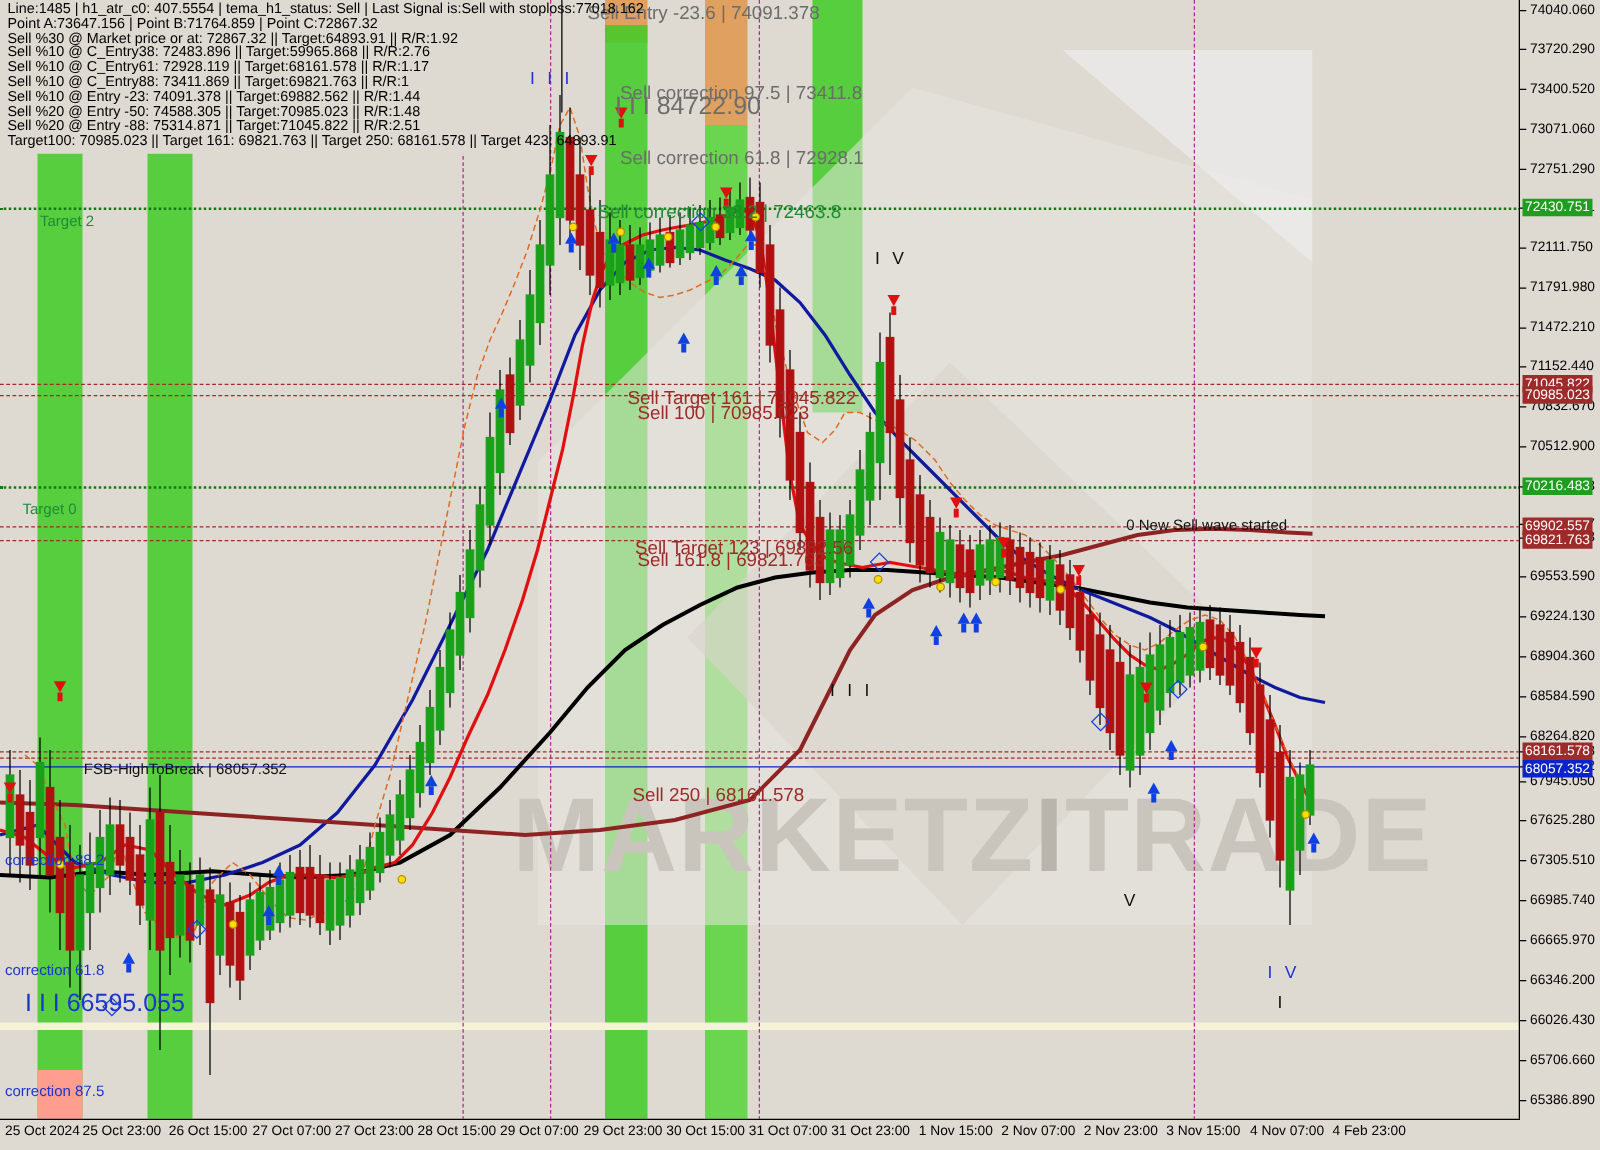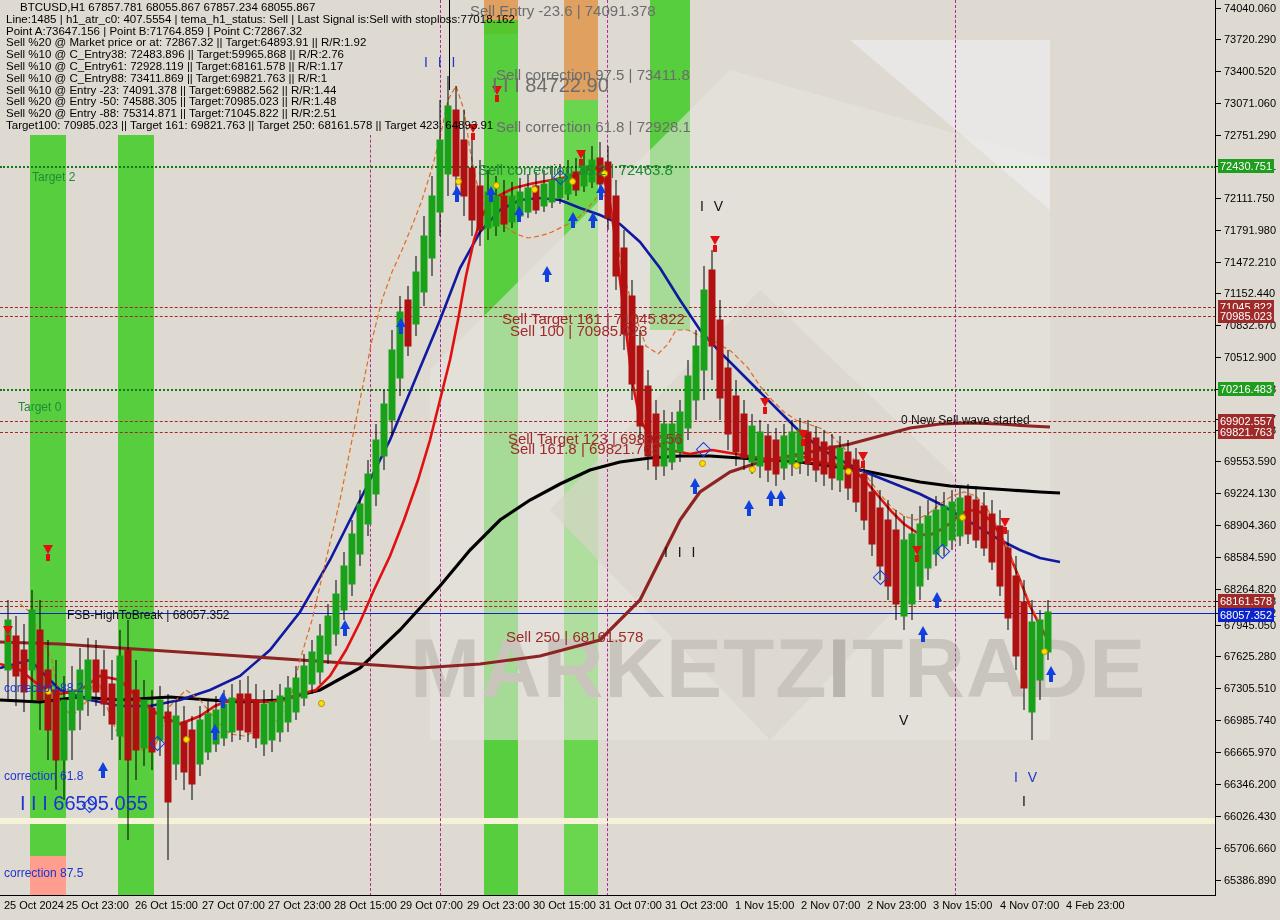--- a/index.html
+++ b/index.html
@@ -525,25 +525,24 @@
           <div class="wave blue" style="left: 424px; top: 54px;">I I I</div>
           <div class="wave black" style="left: 700px; top: 198px;">I V</div>
           <div class="wave black" style="left: 664px; top: 544px;">I I I</div>
           <div class="wave black" style="left: 899px; top: 712px;">V</div>
           <div class="wave blue" style="left: 1014px; top: 769px;">I V</div>
           <div class="wave black" style="left: 1022px; top: 793px;">I</div>
         </div>
     </div>
 
     <div class="hdr">
-      <div class="line title">BTCUSD,H1  67857.781 68055.867 67857.234 68055.867</div>
       <div id="hdr-lines">
           <div class="line">Line:1485 | h1_atr_c0: 407.5554 | tema_h1_status: Sell | Last Signal is:Sell with stoploss:77018.162</div>
           <div class="line">Point A:73647.156 | Point B:71764.859 | Point C:72867.32</div>
-          <div class="line">Sell %20 @ Market price or at: 72867.32 || Target:64893.91 || R/R:1.92</div>
+          <div class="line">Sell %30 @ Market price or at: 72867.32 || Target:64893.91 || R/R:1.92</div>
           <div class="line">Sell %10 @ C_Entry38: 72483.896 || Target:59965.868 || R/R:2.76</div>
           <div class="line">Sell %10 @ C_Entry61: 72928.119 || Target:68161.578 || R/R:1.17</div>
           <div class="line">Sell %10 @ C_Entry88: 73411.869 || Target:69821.763 || R/R:1</div>
           <div class="line">Sell %10 @ Entry -23: 74091.378 || Target:69882.562 || R/R:1.44</div>
           <div class="line">Sell %20 @ Entry -50: 74588.305 || Target:70985.023 || R/R:1.48</div>
           <div class="line">Sell %20 @ Entry -88: 75314.871 || Target:71045.822 || R/R:2.51</div>
           <div class="line">Target100: 70985.023 || Target 161: 69821.763 || Target 250: 68161.578 || Target 423: 64893.91</div>
         </div>
     </div>
   </div>

